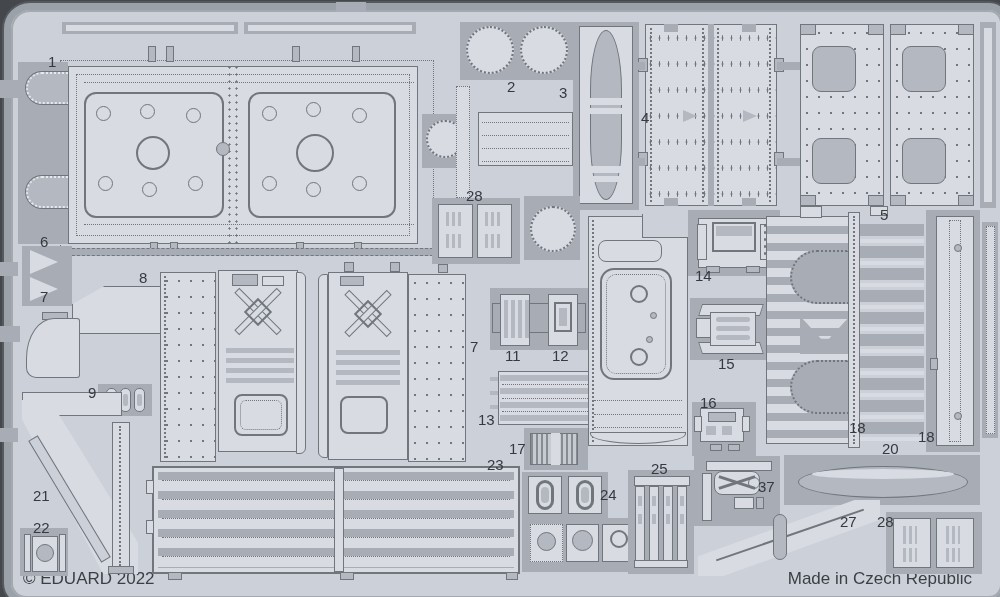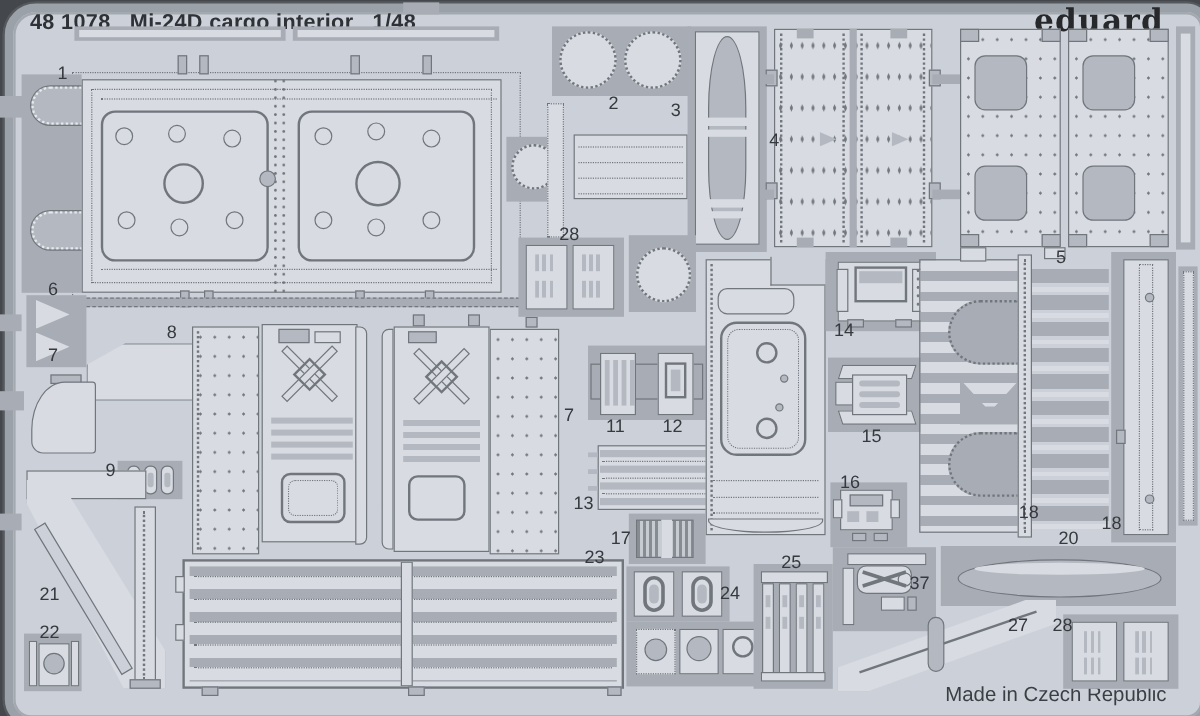--- a/index.html
+++ b/index.html
@@ -31,24 +31,21 @@
          font-weight:bold;font-size:26px;color:#26282b;letter-spacing:1px;}
   .foot{position:absolute;font-size:17px;color:#3b3f44;}
   .tri{clip-path:polygon(0 0,100% 50%,0 100%);background:var(--part);filter:drop-shadow(0 0 1px var(--line));position:absolute;}
 </style>
 </head>
 <body>
 
 <div id="stage">
   <div id="sheet"></div>
 
-  <div class="hdr">
-    <span style="margin-right: 16px;">48 1078</span><span style="margin-right: 16px;">Mi-24D cargo interior</span><span style="margin-right: 16px;">1/48</span>
-  </div>
-  <div class="brand">eduard</div>
+  <div class="foot" style="left:23px;top:569px;">© EDUARD 2022</div>
   <div class="foot" style="right:28px;top:569px;">Made in Czech Republic</div>
 
   <div class="c" style="left:62px;top:22px;width:176px;height:12px;"></div>
   <div class="p nb" style="left:66px;top:25px;width:168px;height:6px;"></div>
   <div class="c" style="left:244px;top:22px;width:172px;height:12px;"></div>
   <div class="p nb" style="left:248px;top:25px;width:164px;height:6px;"></div>
   <div class="c" style="left:336px;top:2px;width:30px;height:10px;"></div>
 
   <div class="o dashb" style="left:60px;top:60px;width:374px;height:190px;"></div>
   <div class="c" style="left:18px;top:62px;width:50px;height:182px;"></div>

